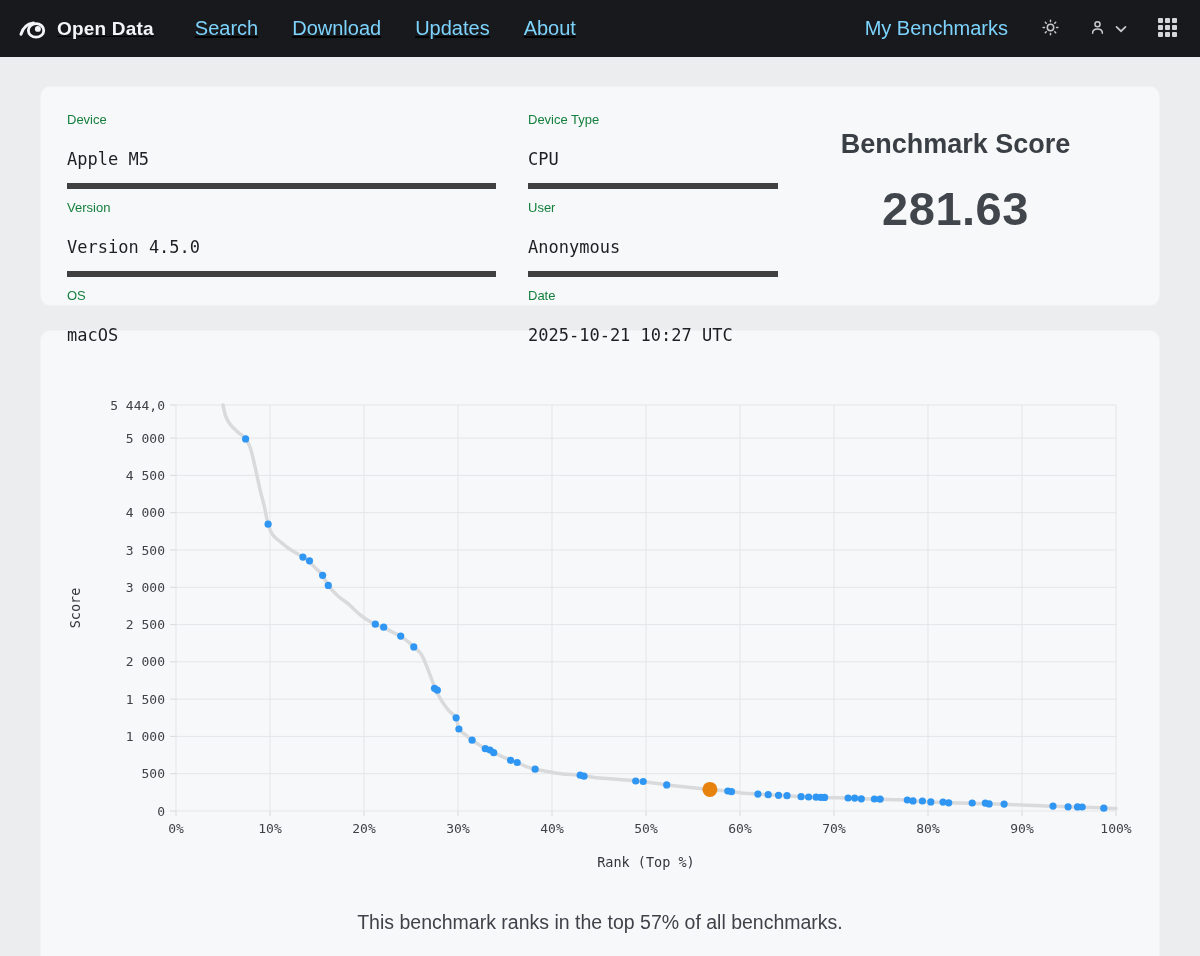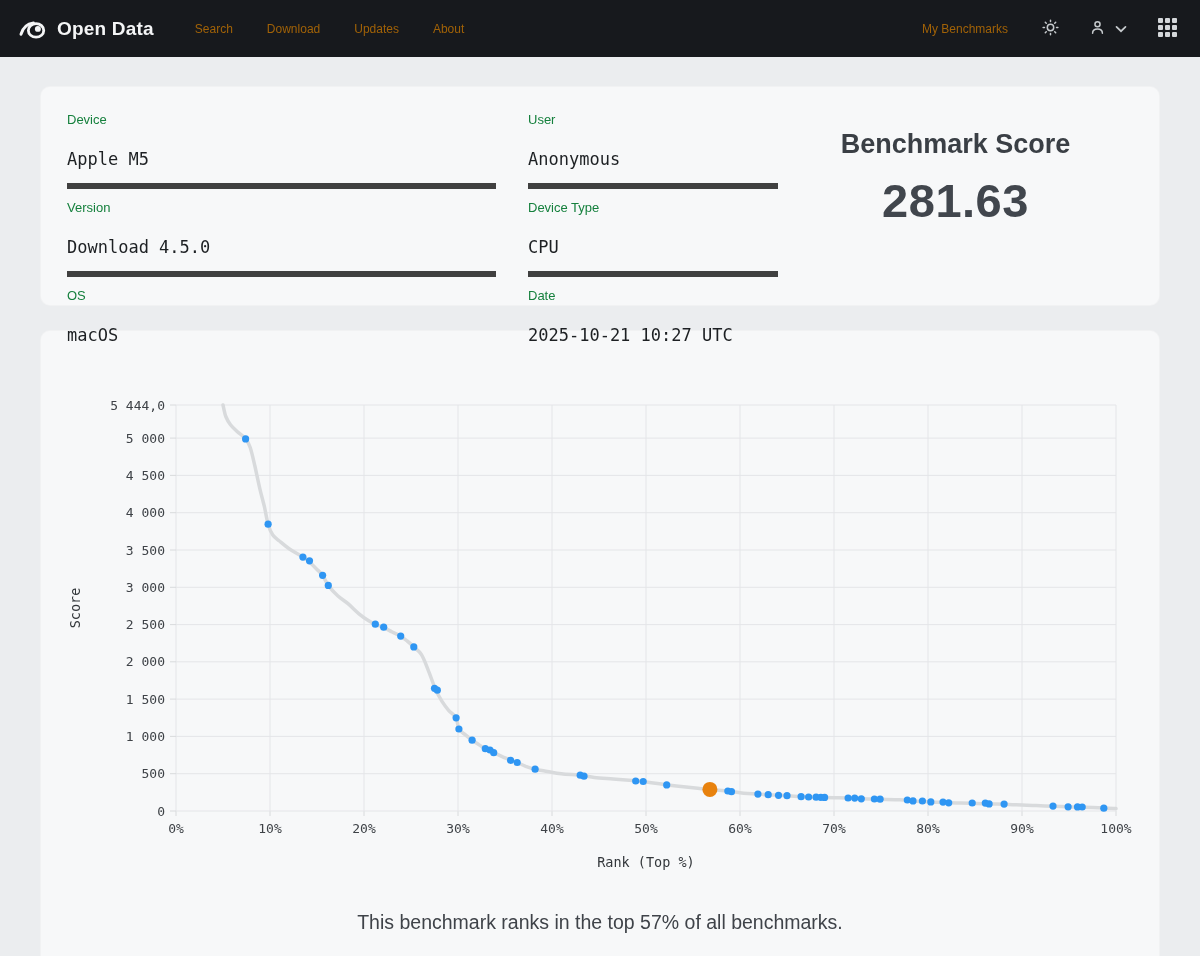--- a/index.html
+++ b/index.html
@@ -9,26 +9,26 @@
     background:#ebedef;
     font-family:"Liberation Sans", sans-serif;
     -webkit-font-smoothing:antialiased;
   }
   
   .topnav {
     height:57px; background:#17191d;
     display:flex; align-items:center; justify-content:space-between;
     padding:0 22px 0 18px;
   }
-  .nav-left { display:flex; align-items:center; }
+  .nav-left { display:flex; align-items:center;text-decoration:underline; }
   .brand { display:flex; align-items:center; gap:10px; color:#f4f5f6;
            font-size:19px; font-weight:700; letter-spacing:.2px; cursor:pointer; text-decoration:none; }
   .brand svg { display:block; }
   .nav-links { display:flex; margin-left:24px; }
-  .nav-link { color:#a16207; font-size:12px; padding:0 17px; cursor:pointer; }
+  .nav-link { color:#7dd3fc; font-size:20px; padding:0 17px; cursor:pointer; }
   .nav-right { display:flex; align-items:center;justify-content:center; }
   .nav-right .nav-link { padding:0; margin-right:34px; }
   .icon-btn { background:none; border:none; padding:0; cursor:pointer;
               display:flex; align-items:center; color:#c6cacd; }
   .icon-btn + .icon-btn { margin-left:30px; }
   .account-btn { gap:9px; }
   .apps-btn { margin-left:28px; }
   
   .page { padding:29px 40px 0 40px; }
   .card { background:#f7f8f9; border-radius:10px; border:1px solid rgba(0,0,0,0.025); }
@@ -37,21 +37,21 @@
   .col-a { width:429px; margin-right:32px; }
   .col-b { width:250px; }
   .field { padding:11px 0 13px 0; }
   .field + .field { border-top:6px solid #404040; }
   .field-label { font-size:13px; color:#15803d; line-height:16px; }
   .field-value { margin-top:21px; font-size:17px; color:#1d2023; line-height:21px;
                  font-family:"DejaVu Sans Mono", monospace; }
   .score-block { flex:1; display:flex; flex-direction:column; align-items:center;
                  padding-top:28px; }
   .score-title { margin:0; font-size:27px; font-weight:700; color:#3a3f45; }
-  .score-value { margin-top:13px; font-size:47px; font-weight:700; color:#41464d; letter-spacing:.5px; }
+  .score-value { margin-top:21px; font-size:47px; font-weight:700; color:#41464d; letter-spacing:.5px; }
   
   .chart-card { margin-top:24px; height:700px; padding:0; }
   #chart { width:1120px; height:558px; }
   #chart svg { display:block; }
   .caption { margin:22px 0 16px 0; text-align:center; font-size:19.5px; color:#3f4349; }
 </style>
 </head>
 <body>
 
 <nav class="topnav">
@@ -117,35 +117,35 @@
 <main class="page">
 
   <section class="card summary-card">
     <div class="fields-col col-a">
       <div class="field">
         <div class="field-label">Device</div>
         <div class="field-value">Apple M5</div>
       </div>
       <div class="field">
         <div class="field-label">Version</div>
-        <div class="field-value">Download 4.5.0</div>
+        <div class="field-value">Version 4.5.0</div>
       </div>
       <div class="field">
         <div class="field-label">OS</div>
         <div class="field-value">macOS</div>
       </div>
     </div>
     <div class="fields-col col-b">
       <div class="field">
+        <div class="field-label">Device Type</div>
+        <div class="field-value">CPU</div>
+      </div>
+      <div class="field">
         <div class="field-label">User</div>
         <div class="field-value">Anonymous</div>
-      </div>
-      <div class="field">
-        <div class="field-label">Device Type</div>
-        <div class="field-value">CPU</div>
       </div>
       <div class="field">
         <div class="field-label">Date</div>
         <div class="field-value">2025-10-21 10:27 UTC</div>
       </div>
     </div>
     <div class="score-block">
       <h1 class="score-title">Benchmark Score</h1>
       <div class="score-value">281.63</div>
     </div>

